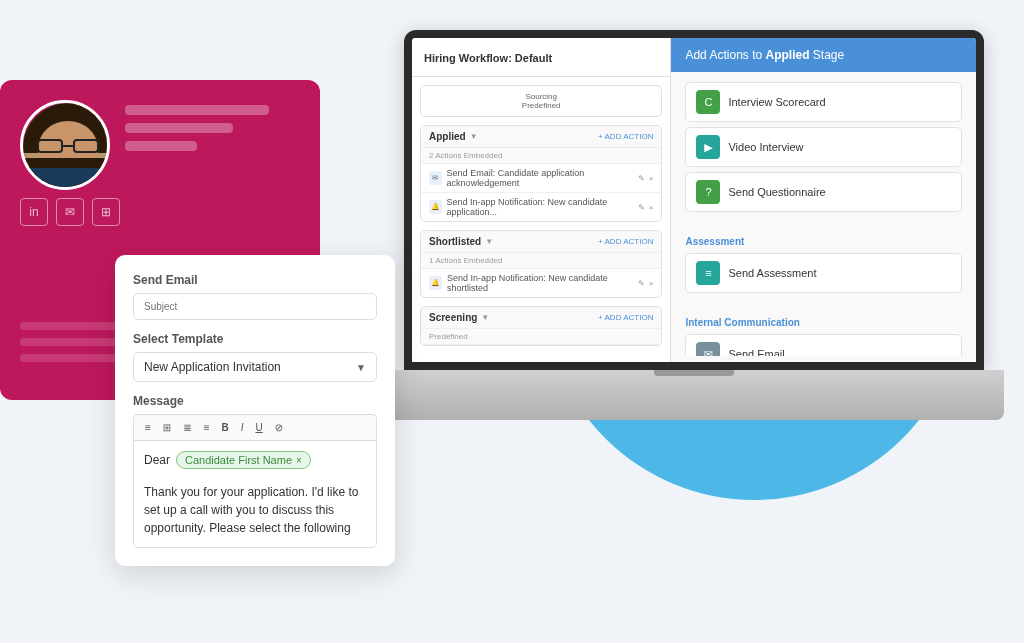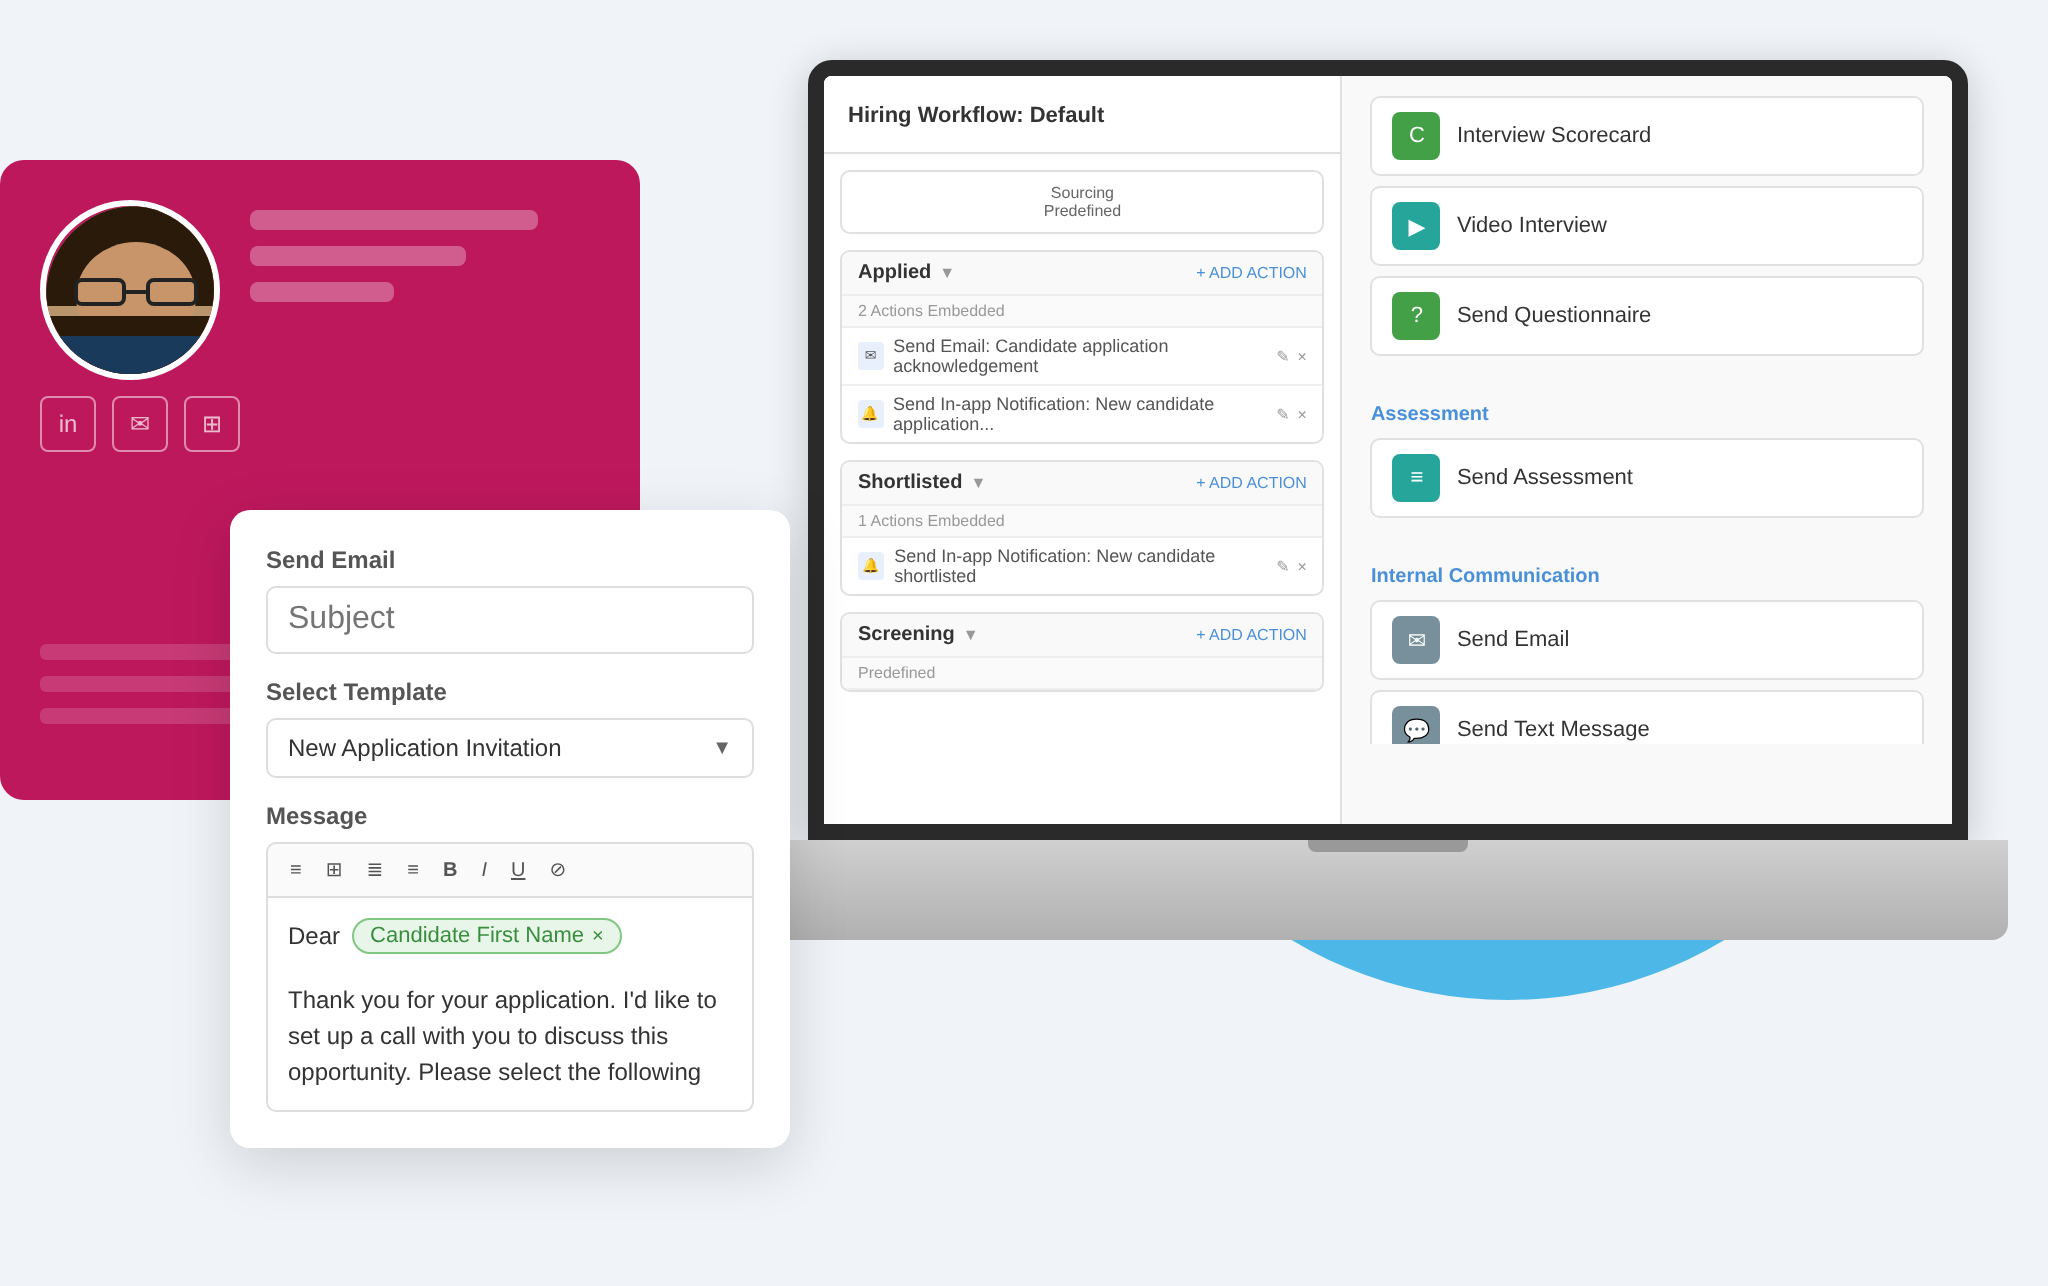--- a/index.html
+++ b/index.html
@@ -113,21 +113,21 @@
       color: #555;
       font-weight: 600;
       margin-bottom: 6px;
     }
 
     .email-card .input-field {
       width: 100%;
       border: 1px solid #ddd;
       border-radius: 5px;
       padding: 7px 10px;
-      font-size: 16px;
+      font-size: 10px;
       color: #999;
       margin-bottom: 12px;
     }
 
     .email-card .select-field {
       width: 100%;
       border: 1px solid #ddd;
       border-radius: 5px;
       padding: 7px 10px;
       font-size: 12px;
@@ -208,21 +208,21 @@
       color: #333;
       line-height: 1.5;
     }
 
     
     .laptop-container {
       position: absolute;
       right: 20px;
       top: 30px;
       width: 620px;
-      height: 440px;
+      height: 390px;
       z-index: 5;
     }
 
     .laptop-screen {
       position: absolute;
       top: 0;
       left: 20px;
       right: 20px;
       bottom: 50px;
       background: white;
@@ -650,20 +650,25 @@
                 <span class="stage-badge">▼</span>
               </div>
               <span class="stage-actions-label">+ ADD ACTION</span>
             </div>
             <div class="stage-sub">Predefined</div>
           </div>
         </div>
       </div>
 
       <div class="screen-right">
+        <div class="add-actions-header">
+          <div class="add-actions-title">
+            <span>Add Actions to </span><strong>Applied</strong><span> Stage</span>
+          </div>
+        </div>
         <div class="add-actions-body">
 
           <div class="action-option">
             <div class="action-option-icon icon-green">C</div>
             <span class="action-option-text">Interview Scorecard</span>
           </div>
           <div class="action-option">
             <div class="action-option-icon icon-teal">▶</div>
             <span class="action-option-text">Video Interview</span>
           </div>

